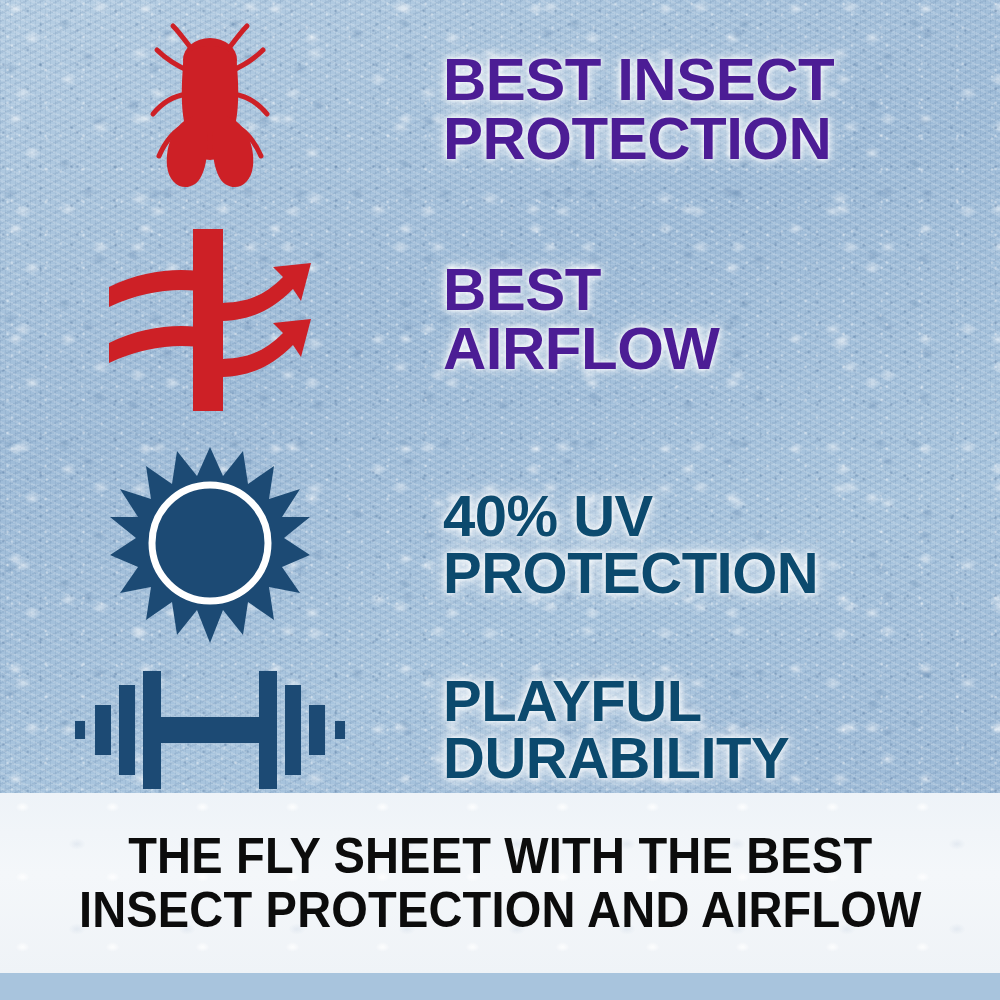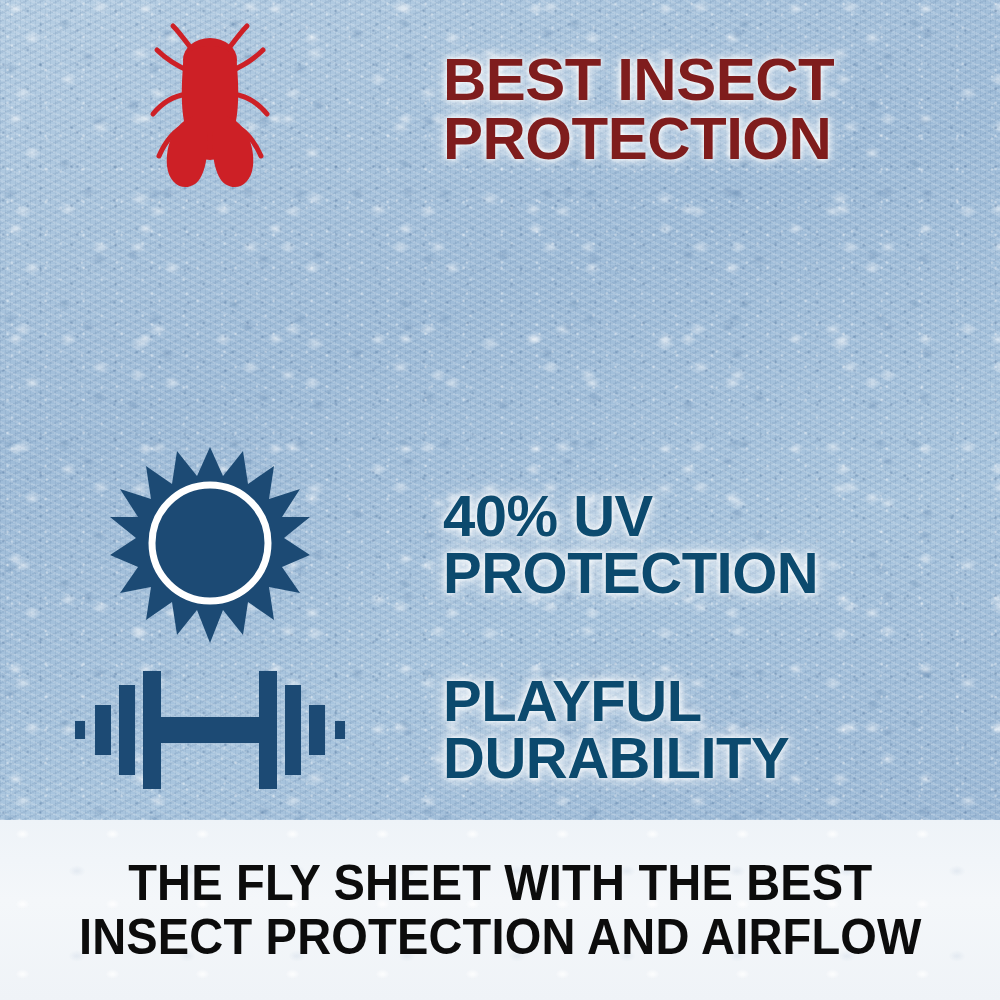--- a/index.html
+++ b/index.html
@@ -89,41 +89,41 @@
 
   .headline {
     margin: 0;
     font-family: "Liberation Sans", sans-serif;
     font-weight: bold;
     line-height: 0.98;
     letter-spacing: -0.5px;
     white-space: pre-line;
   }
   .headline.red {
-    color: #7f1d1d;
+    color: #4c1d95;
     font-size: 60px;
     text-shadow:
       0 0 5px rgba(255,255,255,.95),
       0 0 10px rgba(255,255,255,.85),
       0 0 18px rgba(255,255,255,.6);
   }
   .headline.navy {
     color: #0c4a6e;
     font-size: 58px;
     text-shadow:
       0 0 5px rgba(255,255,255,.95),
       0 0 11px rgba(255,255,255,.9),
       0 0 20px rgba(255,255,255,.65);
   }
 
   
   .caption-bar {
     position: absolute;
     left: 0;
-    top: 820px;
+    top: 793px;
     width: 1000px;
     height: 180px;
     background-color: #f2f5f8;
     background-image:
       radial-gradient(ellipse 10px 7px at 25% 20%, rgba(255,255,255,.9) 0%, rgba(255,255,255,0) 70%),
       radial-gradient(ellipse 12px 8px at 70% 60%, rgba(225,232,240,.9) 0%, rgba(225,232,240,0) 70%),
       linear-gradient(180deg, #eef3f8 0%, #f4f7fa 45%, #eff3f7 100%);
     background-size: 90px 70px, 110px 85px, auto;
     display: flex;
     align-items: center;
@@ -171,20 +171,38 @@
         <path d="M57 96 C40 104 30 124 32 146 C34 164 48 172 60 164 C70 157 74 134 72 112 Z" fill="#CD2026"></path>
         <path d="M93 96 C110 104 120 124 118 146 C116 164 102 172 90 164 C80 157 76 134 78 112 Z" fill="#CD2026"></path>
       </svg>
     </div>
     <div class="text-cell">
       <h2 class="headline red">BEST INSECT
 PROTECTION</h2>
     </div>
   </div>
 
+  <div class="row" style="top:225px;height:190px;">
+    <div class="icon-cell">
+      <svg width="210" height="190" viewBox="0 0 210 190">
+
+        <path d="M4 62 C40 44 78 42 106 48 L106 68 C78 62 42 64 4 82 Z" fill="#CD2026"></path>
+        <path d="M4 118 C40 100 78 98 106 104 L106 124 C78 118 42 120 4 138 Z" fill="#CD2026"></path>
+
+        <path d="M112 78 C140 78 158 72 178 52 L168 42 L206 38 L196 76 L188 64 C164 88 142 96 112 96 Z" fill="#CD2026"></path>
+        <path d="M112 134 C140 134 158 128 178 108 L168 98 L206 94 L196 132 L188 120 C164 144 142 152 112 152 Z" fill="#CD2026"></path>
+
+        <rect x="88" y="4" width="30" height="182" fill="#CD2026"></rect>
+      </svg>
+    </div>
+    <div class="text-cell">
+      <h2 class="headline red">BEST
+AIRFLOW</h2>
+    </div>
+  </div>
 
   <div class="row" style="top:445px;height:200px;">
     <div class="icon-cell">
       <svg width="200" height="200" viewBox="0 0 200 200">
         <polygon fill="#1C4A74" points="100,2 113,31 133,6 138,39 164,21 159,54 190,44 172,72 200,72 174,93 200,110 172,122 190,148 159,142 164,175 138,157 133,190 113,165 100,198 87,165 67,190 62,157 36,175 41,142 10,148 28,122 0,110 26,93 0,72 28,72 10,44 41,54 36,21 62,39 67,6 87,31"></polygon>
         <circle cx="100" cy="98" r="58" fill="none" stroke="#ffffff" stroke-width="7"></circle>
       </svg>
     </div>
     <div class="text-cell">
       <h2 class="headline navy">40% UV

